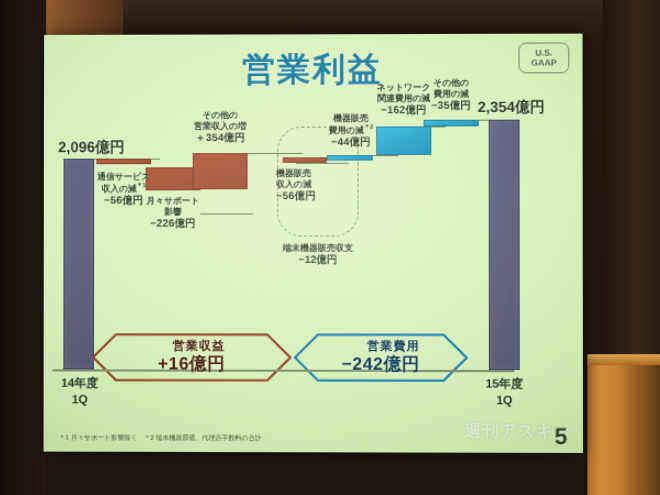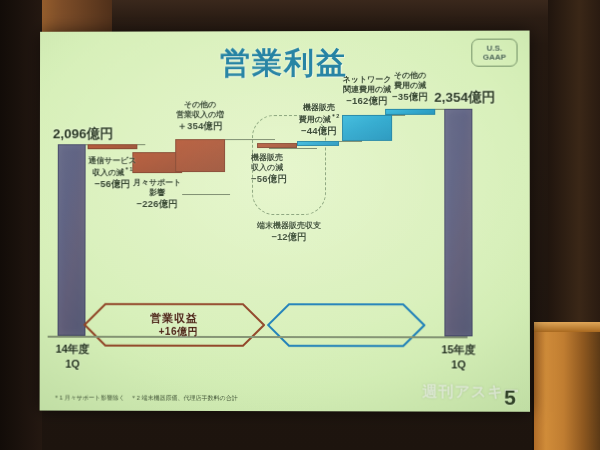--- a/index.html
+++ b/index.html
@@ -167,21 +167,21 @@
   
   .hex {
     position: absolute;
     display: flex; flex-direction: column;
     align-items: center; justify-content: center;
     text-align: center;
     font-weight: bold;
     line-height: 1.2;
   }
   .hex .hx-title { font-size: 11px; letter-spacing: 1px; }
-  .hex .hx-amt { font-size: 10px; letter-spacing: 0.5px; }
+  .hex .hx-amt { font-size: 16px; letter-spacing: 0.5px; }
   .hex-shape {
     position: absolute; inset: 0;
   }
   .hex-text { position: relative; z-index: 2; text-shadow: 0 0 3px rgba(255,255,255,0.6); text-align: right; }
   #hex-revenue .hex-text { color: #4a2213; }
   #hex-cost .hex-text { color: #103f5c; }
 
   
   .xcat {
     position: absolute;
@@ -325,20 +325,24 @@
           <div class="hex-text">
             <div class="hx-title">営業収益</div>
             <div class="hx-amt">+16億円</div>
           </div>
         </div>
 
         <div class="hex" id="hex-cost" style="left:228px; top:272px; width:158px; height:44px;">
           <svg class="hex-shape" viewBox="0 0 158 44" preserveAspectRatio="none">
             <polygon points="22,1.2 136,1.2 157,22 136,42.8 22,42.8 1.2,22" fill="none" stroke="#1279b5" stroke-width="2"></polygon>
           </svg>
+          <div class="hex-text">
+            <div class="hx-title">営業費用</div>
+            <div class="hx-amt">−242億円</div>
+          </div>
         </div>
 
         <div class="axis-line" style="left:8px; top:305px; width:420px;"></div>
 
         <div class="xcat" style="left:4px; top:311px; width:58px;">
           <div>14年度</div>
           <div>1Q</div>
         </div>
 
         <div class="xcat" style="left:390px; top:311px; width:58px;">

